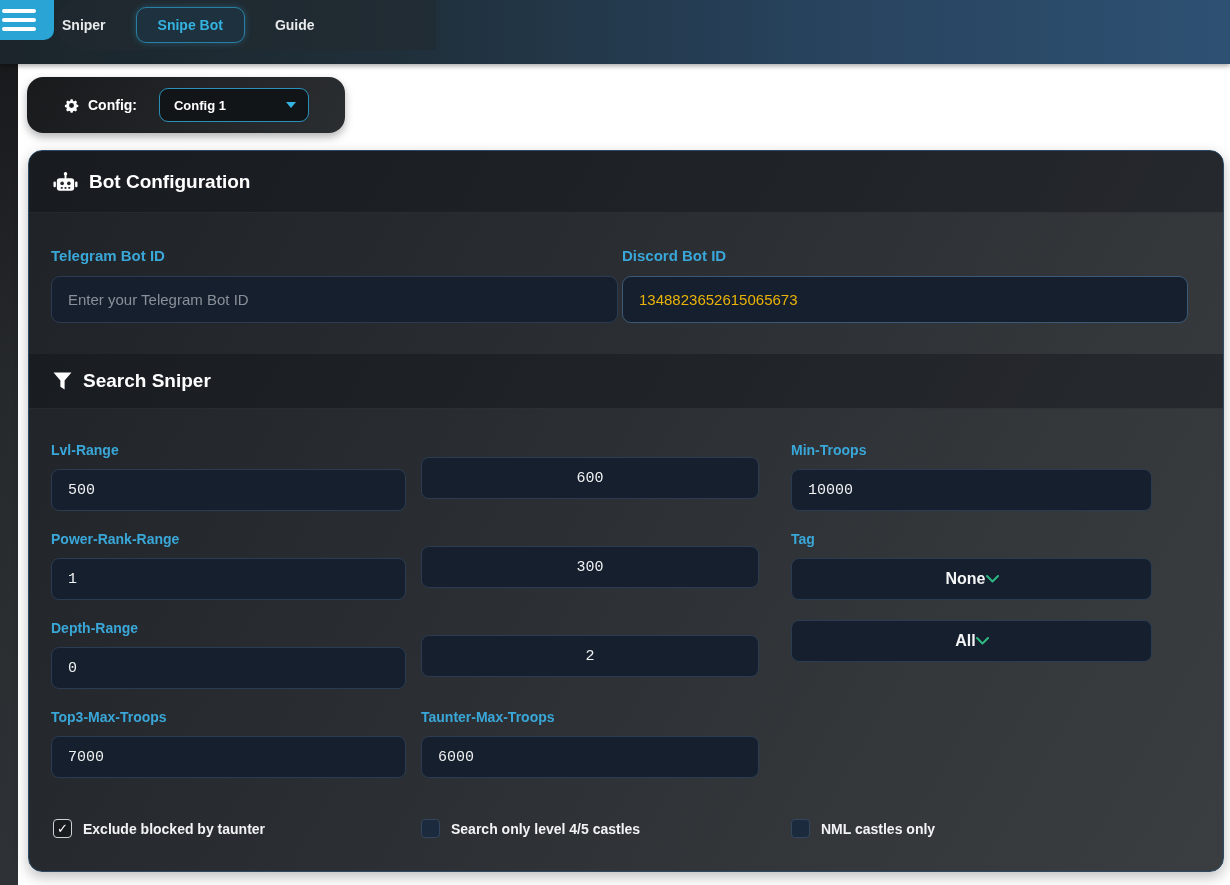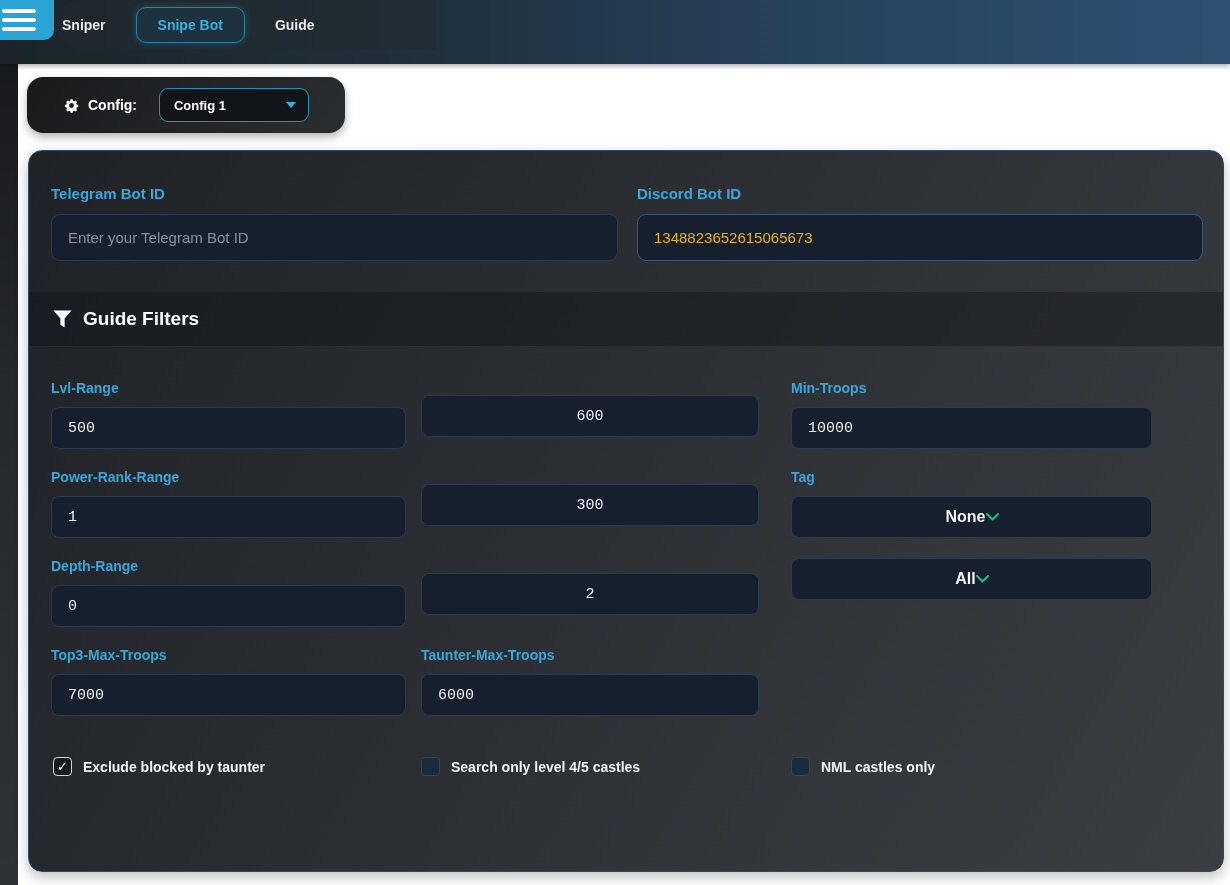--- a/index.html
+++ b/index.html
@@ -45,21 +45,21 @@
                background:linear-gradient(120deg,#1f2327 0%,#2b2f33 45%,#3b3e41 100%);
                border:1.5px solid #2c4a66; border-radius:14px; overflow:hidden;
                box-shadow:0 5px 14px rgba(0,0,0,.25); }
   .sec-header { height:62px; background:rgba(12,16,20,.38);
                 border-bottom:1px solid rgba(255,255,255,.06);
                 display:flex; align-items:center; gap:11px; padding-left:24px; }
   .sec-header.filters { height:55px; }
   .sec-title { color:#ffffff; font-size:19px; font-weight:700; }
   .hicon { flex:0 0 auto; display:flex; }
 
-  .bot-fields { display:grid; grid-template-columns:567px 566px; column-gap:19px;
+  .bot-fields { display:grid; grid-template-columns:567px 566px; column-gap:4px;
                 padding:34px 25px 31px 22px; }
   .field label, .fcell label { display:block; color:#3aa7d9; font-size:15px; font-weight:700;
                  line-height:17px; margin-bottom:12px; }
   .tin { width:100%; height:47px; background:#151f2d; border:1px solid #2b3c52;
          border-radius:9px; color:#eab308; font-size:15px; font-family:"Liberation Sans",sans-serif;
          padding:0 16px; outline:none; }
   .tin::placeholder { color:#8a9099; }
   .tin.lightborder { border-color:#3a5a78; }
 
   .filters-grid { display:grid; grid-template-columns:370px 370px 361px;
@@ -114,39 +114,56 @@
   </span>
   <span class="config-label">Config:</span>
   <div class="config-select">
     <span class="val">Config 1</span>
     <span class="caret"></span>
   </div>
 </div>
 
 <div class="main-card">
 
+  <div class="sec-header">
+    <span class="hicon">
+      <svg width="25" height="22" viewBox="0 0 26 22" fill="#ffffff">
+        <rect x="4" y="7" width="18" height="13" rx="3"></rect>
+        <rect x="12" y="2.5" width="2" height="5"></rect>
+        <circle cx="13" cy="2.5" r="1.8"></circle>
+        <rect x="0.5" y="10.5" width="2.5" height="6" rx="1.2"></rect>
+        <rect x="23" y="10.5" width="2.5" height="6" rx="1.2"></rect>
+        <circle cx="9.5" cy="12.5" r="1.9" fill="#23272b"></circle>
+        <circle cx="16.5" cy="12.5" r="1.9" fill="#23272b"></circle>
+        <rect x="8" y="16.2" width="2.2" height="1.8" rx="0.5" fill="#23272b"></rect>
+        <rect x="11.9" y="16.2" width="2.2" height="1.8" rx="0.5" fill="#23272b"></rect>
+        <rect x="15.8" y="16.2" width="2.2" height="1.8" rx="0.5" fill="#23272b"></rect>
+      </svg>
+    </span>
+    <span class="sec-title">Bot Configuration</span>
+  </div>
 
   <div class="bot-fields">
     <div class="field">
       <label>Telegram Bot ID</label>
       <input class="tin" type="text" placeholder="Enter your Telegram Bot ID" style="">
     </div>
     <div class="field">
       <label>Discord Bot ID</label>
       <input class="tin lightborder" type="text" value="1348823652615065673" style="">
     </div>
   </div>
 
   <div class="sec-header filters">
     <span class="hicon">
       <svg width="19" height="18" viewBox="0 0 18 17" fill="#ffffff">
         <path d="M0.5 0.5h17l-6.5 7.6v8.4l-4-2.6V8.1z"></path>
       </svg>
     </span>
-    <span class="sec-title">Guide Filters</span>
+    <span class="sec-title">Search Sniper</span>
   </div>
 
   <div class="filters-grid">
 
     <div class="fcell c1">
       <label>Lvl-Range</label>
       <input class="sin" type="text" value="500" style="">
     </div>
     <div class="fcell c2 nolabel">
       <input class="sin" type="text" value="600" style="">

